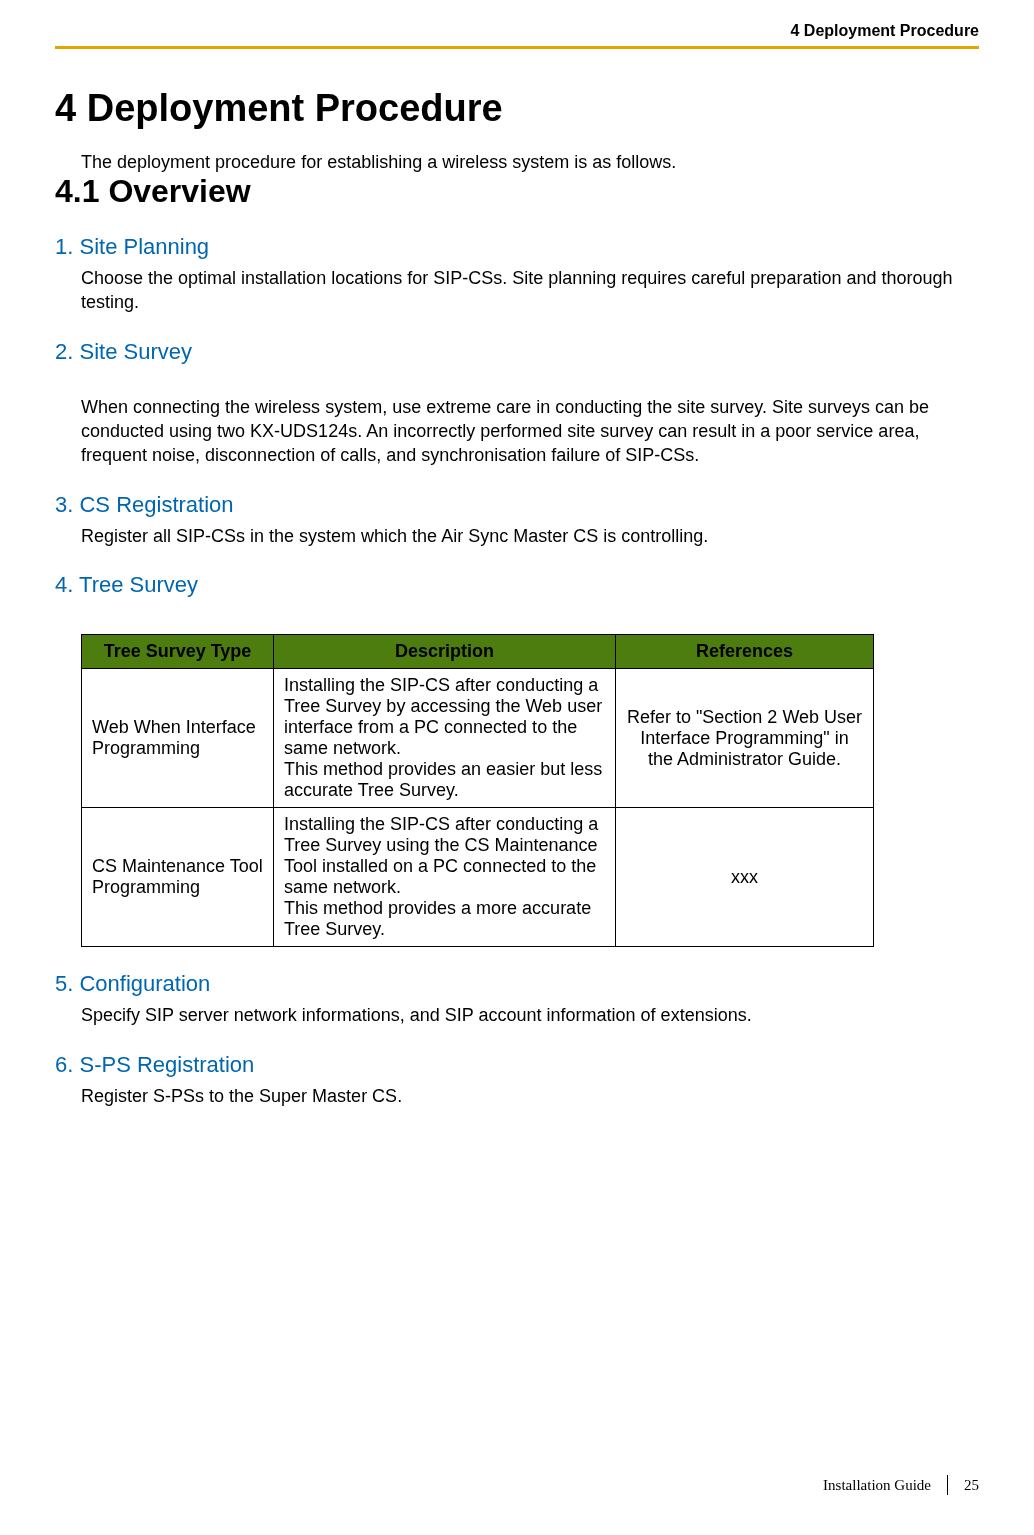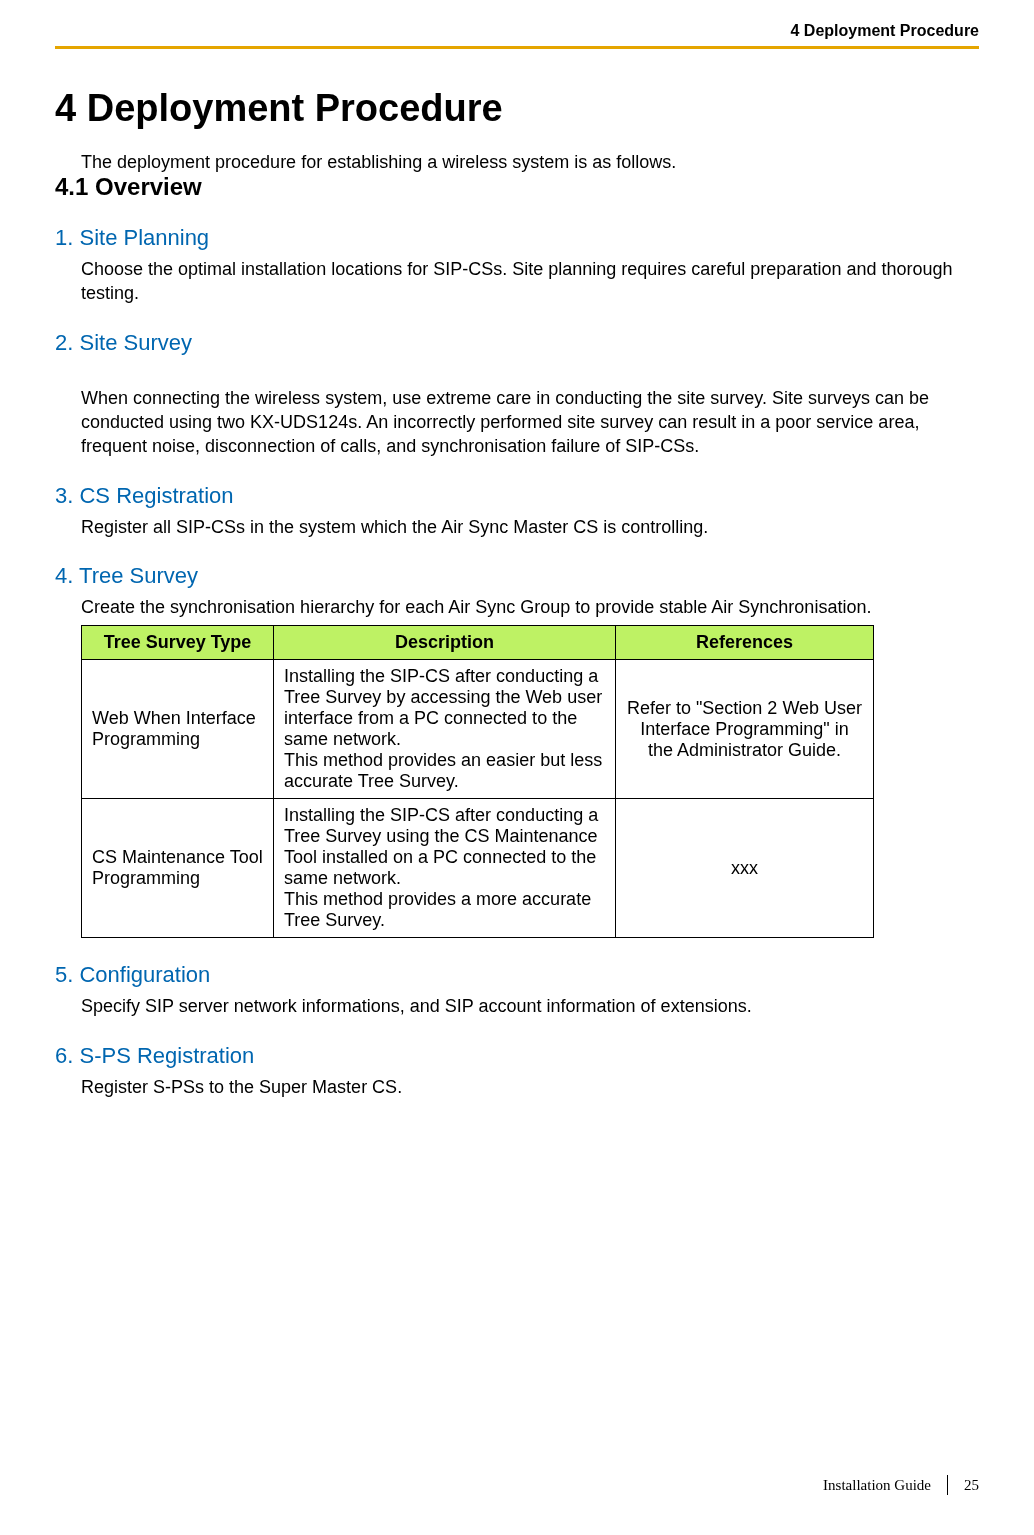--- a/index.html
+++ b/index.html
@@ -32,21 +32,21 @@
     h1.chapter {
       font-size: 38px;
       font-weight: bold;
       margin-bottom: 22px;
     }
     .intro-text {
       font-size: 18px;
       margin-left: 26px;
     }
     h2.section {
-      font-size: 24px;
+      font-size: 32px;
       font-weight: bold;
       margin-bottom: 8px;
     }
     h3.sub {
       font-size: 22px;
       font-weight: normal;
       color: #0066B0;
       margin-top: 24px;
       margin-bottom: 6px;
     }
@@ -64,21 +64,21 @@
     table.tree-survey th,
     table.tree-survey td {
       border: 1px solid #000;
       padding: 6px 10px;
       vertical-align: middle;
       text-align: left;
     }
     table.tree-survey th {
       text-align: center;
       font-weight: bold;
-      background: #bef264;
+      background: #4d7c0f;
     }
     .col-type { width: 192px; }
     .col-desc { width: 342px; }
     .col-ref { width: 258px; text-align: center; }
     .footer {
       position: absolute;
       bottom: 40px;
       right: 55px;
       font-size: 15px;
       display: flex;
@@ -110,21 +110,21 @@
 <div class="body-text">
   <br>
   <span>When connecting the wireless system, use extreme care in conducting the site survey. Site surveys can be conducted using two KX-UDS124s. An incorrectly performed site survey can result in a poor service area, frequent noise, disconnection of calls, and synchronisation failure of SIP-CSs.</span>
 </div>
 
 <h3 class="sub">3. CS Registration</h3>
 <p class="body-text">Register all SIP-CSs in the system which the Air Sync Master CS is controlling.</p>
 
 <h3 class="sub">4. Tree Survey</h3>
 <div class="body-text">
-  <span>Create the synchronisation hierarchy for each Air Sync Group to provide stable Air Synchronisation.</span><br>
+  <br>
 </div>
 <table class="tree-survey">
   <thead>
     <tr>
       <th class="col-type">Tree Survey Type</th>
       <th class="col-desc">Description</th>
       <th class="col-ref">References</th>
     </tr>
   </thead>
   <tbody>

